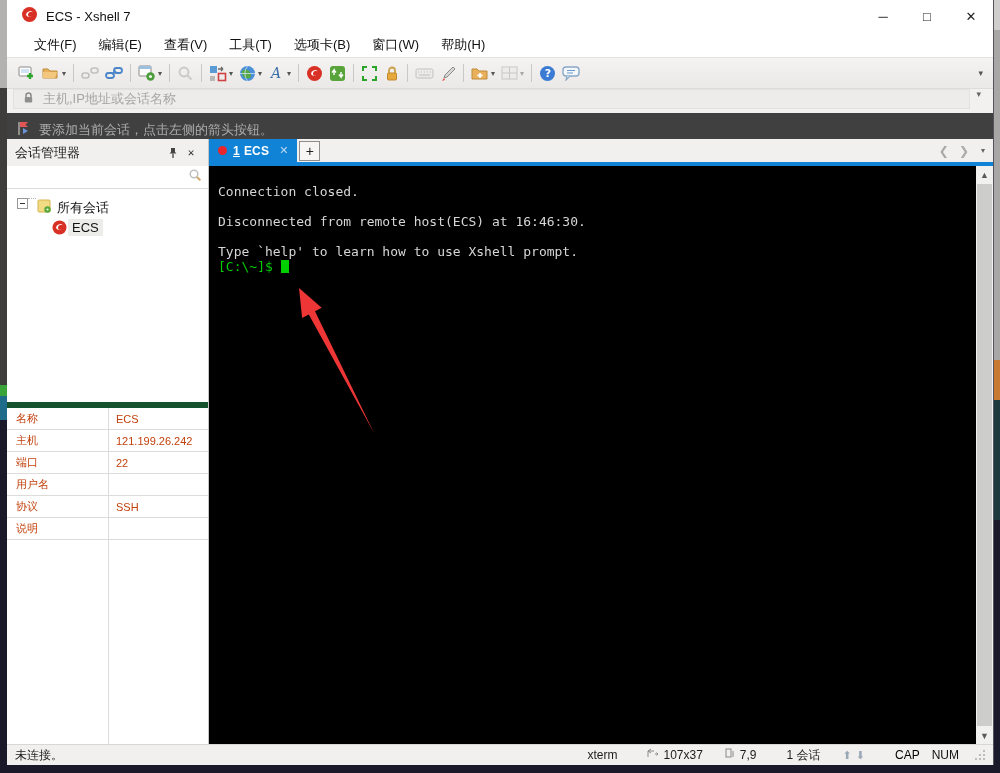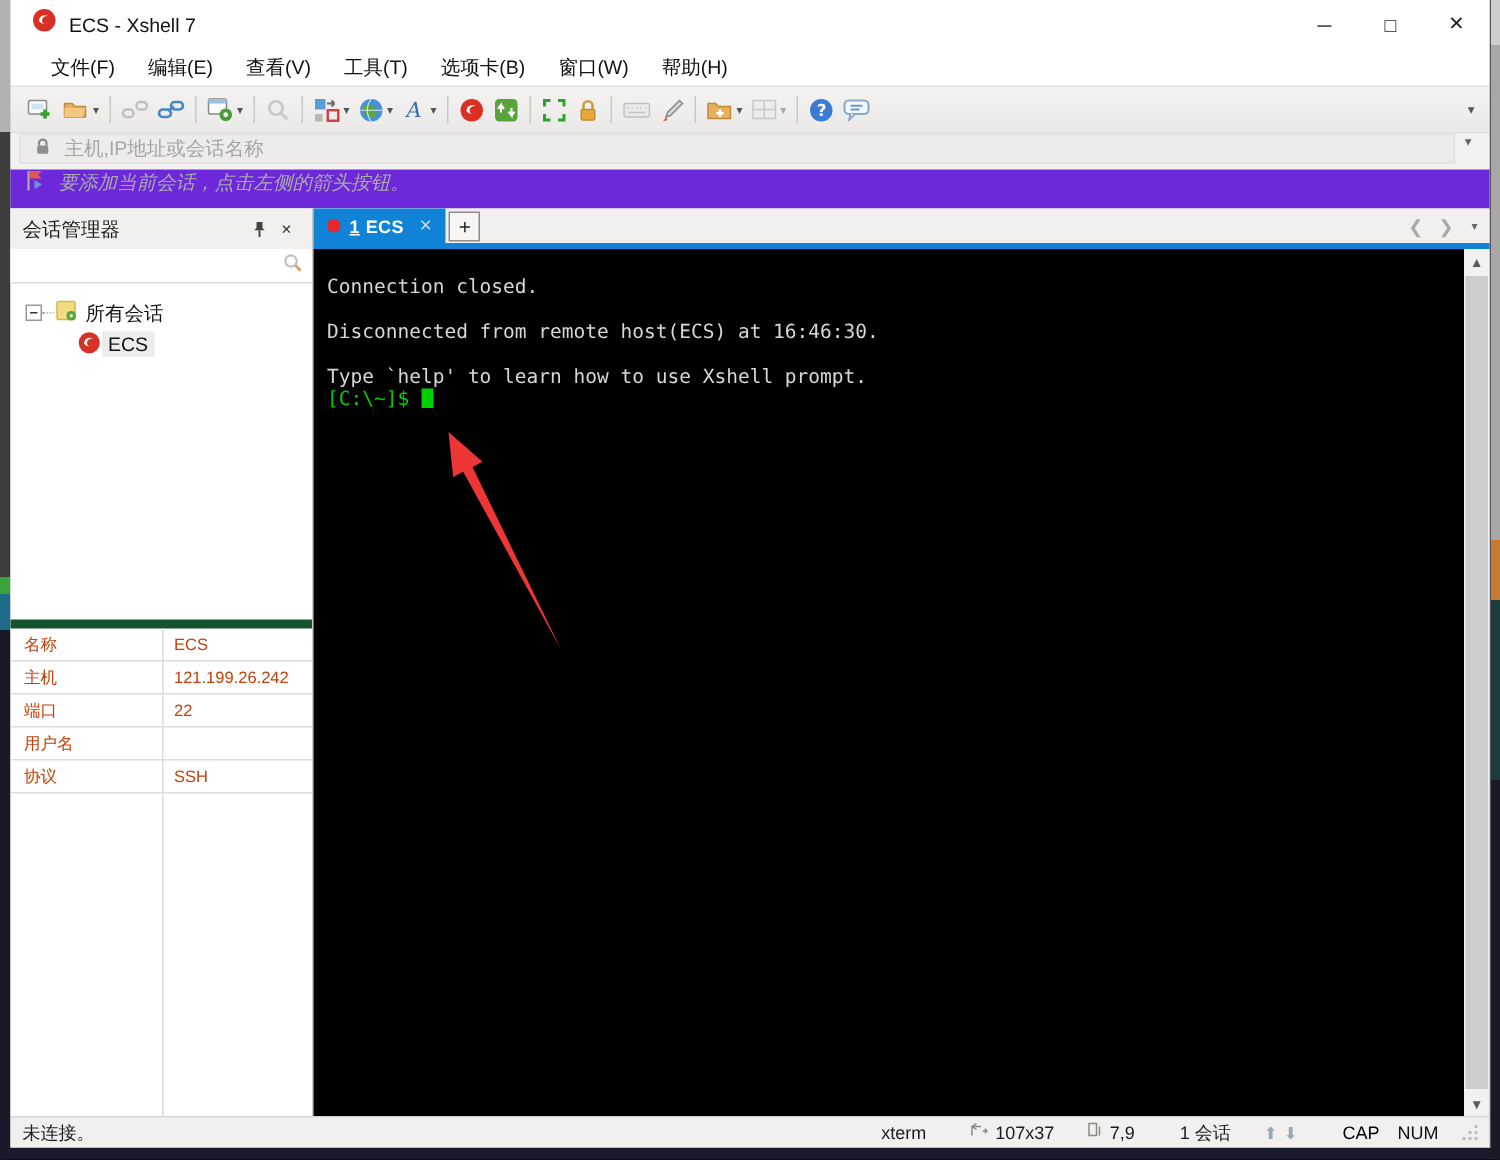--- a/index.html
+++ b/index.html
@@ -43,34 +43,34 @@
   .toolbar-overflow { margin-left:auto; font-size:9px; color:#555; padding-right:4px; }
 
   
   .addressbar { height:24px; background:#f2f1ef; display:flex; align-items:flex-start; padding:0 6px; flex:none; }
   .addr-field { flex:1; height:20px; background:#edecea; border:1px solid #e2e1df;
     display:flex; align-items:center; padding:0 8px; color:#a5a5a3; font-size:13px; }
   .addr-field .ph { margin-left:8px; }
   .addr-dd { font-size:9px; color:#666; padding:0 6px; }
 
   
-  .infobar { height:26px; background:#6d28d9; display:flex; align-items:flex-start; padding:0 10px; font-size:13px; color:#ababab; flex:none;font-style:italic; }
+  .infobar { height:26px; background:#404040; display:flex; align-items:flex-end; padding:0 10px; font-size:13px; color:#ababab; flex:none; }
   .infobar .txt { margin-left:8px; }
 
   
   .main { flex:1; display:flex; min-height:0; }
 
   
   .left-panel { width:202px; flex:none; display:flex; flex-direction:column; background:#fff; border-right:1px solid #c6c5c3; }
   .panel-header { height:27px; background:#f1f0ee; display:flex; align-items:center; padding:0 8px; flex:none;font-family:Liberation Mono, monospace; }
   .panel-title { font-size:13px; color:#1a1a1a; flex:1; }
   .panel-hbtn { width:18px; height:18px; display:flex; align-items:center; justify-content:center; color:#333; font-size:11px; }
   .search-row { height:23px; background:#fff; border-bottom:1px solid #dcdcda; display:flex; align-items:center; justify-content:flex-end; padding:0 6px; flex:none; }
   .tree { flex:1; padding-top:9px; font-size:13px; color:#111; overflow:hidden; }
-  .tree-row { display:flex; align-items:center; height:21px; }
+  .tree-row { display:flex; align-items:flex-start; height:21px; }
   .expander { width:11px; height:11px; border:1px solid #989896; background:#fff; margin-left:10px; position:relative; flex:none; }
   .expander::after { content:""; position:absolute; left:2px; top:4px; width:5px; height:1px; background:#333; }
   .tree-dots { width:8px; border-top:1px dotted #b5b5b3; flex:none; }
   .tree-label { padding:1px 4px; }
   .tree-label.selected { background:#ececea; }
   .tree-child-indent { width:44px; flex:none; }
 
   
   .props { border-top:6px solid #14532d; flex:none; font-size:11px; color:#c2410c; }
   .prow { display:flex; height:22px; border-bottom:1px solid #dddcda; align-items:center; }
@@ -376,20 +376,24 @@
           <span class="pcell-l">端口</span>
           <span class="pcell-v">22</span>
         </div>
         <div class="prow">
           <span class="pcell-l">用户名</span>
           <span class="pcell-v"></span>
         </div>
         <div class="prow">
           <span class="pcell-l">协议</span>
           <span class="pcell-v">SSH</span>
+        </div>
+        <div class="prow">
+          <span class="pcell-l">说明</span>
+          <span class="pcell-v"></span>
         </div>
       </div>
       <div class="props-empty"></div>
     </div>
 
     <div class="right-area">
       <div class="tabbar">
         <div class="tab-active">
           <span class="tab-dot"></span>
           <span class="tab-text">

